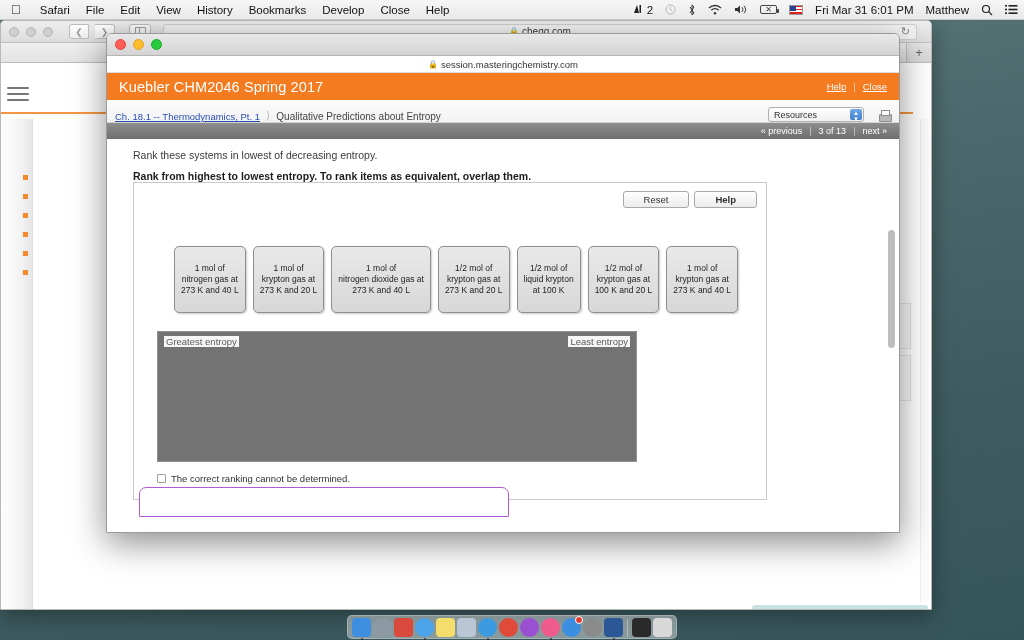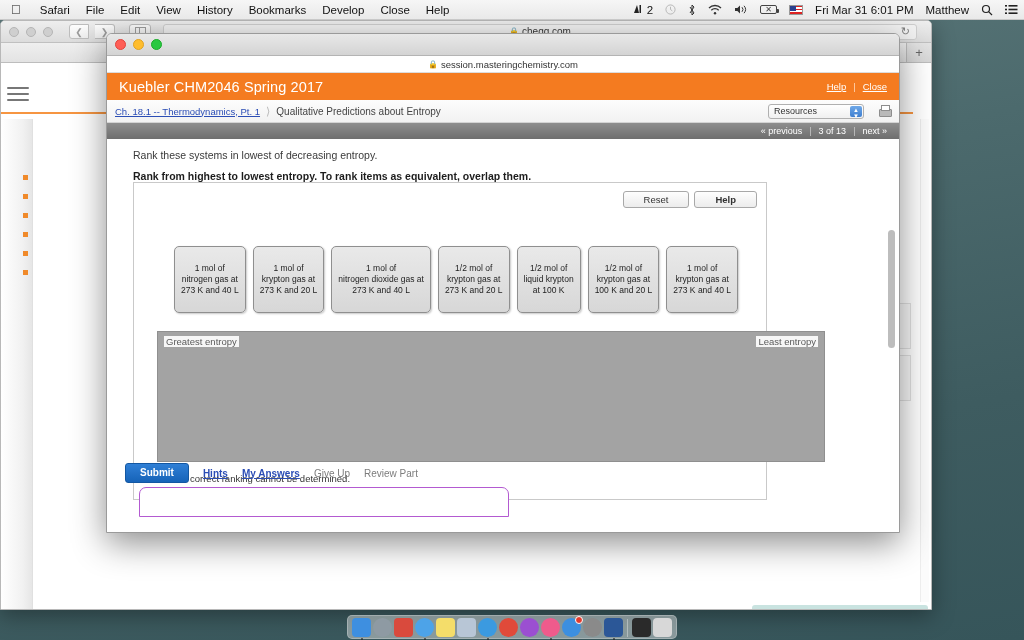--- a/index.html
+++ b/index.html
@@ -162,21 +162,21 @@
     padding: 0 12px; color: #fff;
   }
   .mc-header .title { font-size: 14.5px; letter-spacing: 0.1px; }
   .mc-header .sp { flex: 1; }
   .mc-header a { color: #fff; font-size: 9.5px; text-decoration: underline; }
   .mc-header .sep { color: #ffd9b8; font-size: 9.5px; margin: 0 7px; }
 
   .mc-crumbrow {
     height: 23px; background: linear-gradient(#fdfdfd,#f2f2f2);
     border-bottom: 1px solid #d3d3d3;
-    display: flex; align-items: center; padding: 0 8px; gap: 6px;
+    display: flex; align-items: flex-end; padding: 0 8px; gap: 6px;
   }
   .crumb-link { font-size: 9.5px; color: #2b4db5; text-decoration: underline; white-space: nowrap; }
   .crumb-arrow { color: #b9b9b9; font-size: 11px; }
   .crumb-cur { font-size: 10px; color: #444; white-space: nowrap; }
   .mc-crumbrow .sp { flex: 1; }
   .resources-sel {
     width: 96px; height: 15px; border: 1px solid #b0b0b0; border-radius: 3px;
     background: linear-gradient(#ffffff,#f0f0f0);
     display: flex; align-items: center; padding-left: 5px;
     font-size: 9px; color: #333; position: relative;
@@ -222,22 +222,22 @@
   }
   .tile {
     background: linear-gradient(#e9e9e9,#d7d7d7);
     border: 1px solid #8f8f8f; border-radius: 5px;
     box-shadow: 1px 1px 2px rgba(0,0,0,0.22);
     font-size: 8.5px; color: #1d1d1d; text-align: center;
     padding: 16px 6px; line-height: 11px; white-space: pre-line;
   }
 
   .rank-zone {
-    position: absolute; left: 23px; top: 148px; width: 668px; height: 131px;
-    border: 1px solid #8f8f8f; background: #a3a3a3;
+    position: absolute; left: 23px; top: 148px; width: 480px; height: 131px;
+    border: 1px solid #8f8f8f; background: #737373;
   }
   .rank-zone .lbl {
     position: absolute; top: 4px; font-size: 9.5px; color: #5a5a5a;
     background: #f6f6f6; padding: 0 2px;
   }
   .rank-zone .lbl.left { left: 6px; }
   .rank-zone .lbl.right { right: 6px; }
 
   .cannot-row {
     position: absolute; left: 23px; top: 290px; display: flex; align-items: center; gap: 5px;
@@ -425,27 +425,20 @@
           <span class="lbl left">Greatest entropy</span>
           <span class="lbl right">Least entropy</span>
         </div>
 
         <div class="cannot-row">
           <span class="cb"></span>
           <span>The correct ranking cannot be determined.</span>
         </div>
       </div>
 
-      <div class="mc-footer">
-        <div class="submit-btn">Submit</div>
-        <a class="foot-link">Hints</a>
-        <a class="foot-link">My Answers</a>
-        <span class="foot-dim">Give Up</span>
-        <span class="foot-dim">Review Part</span>
-      </div>
 
       <div class="purple-panel"></div>
     </div>
 
     <div class="mc-scroll">
       <div class="thumb"></div>
     </div>
   </div>
 
   <div class="menubar">

